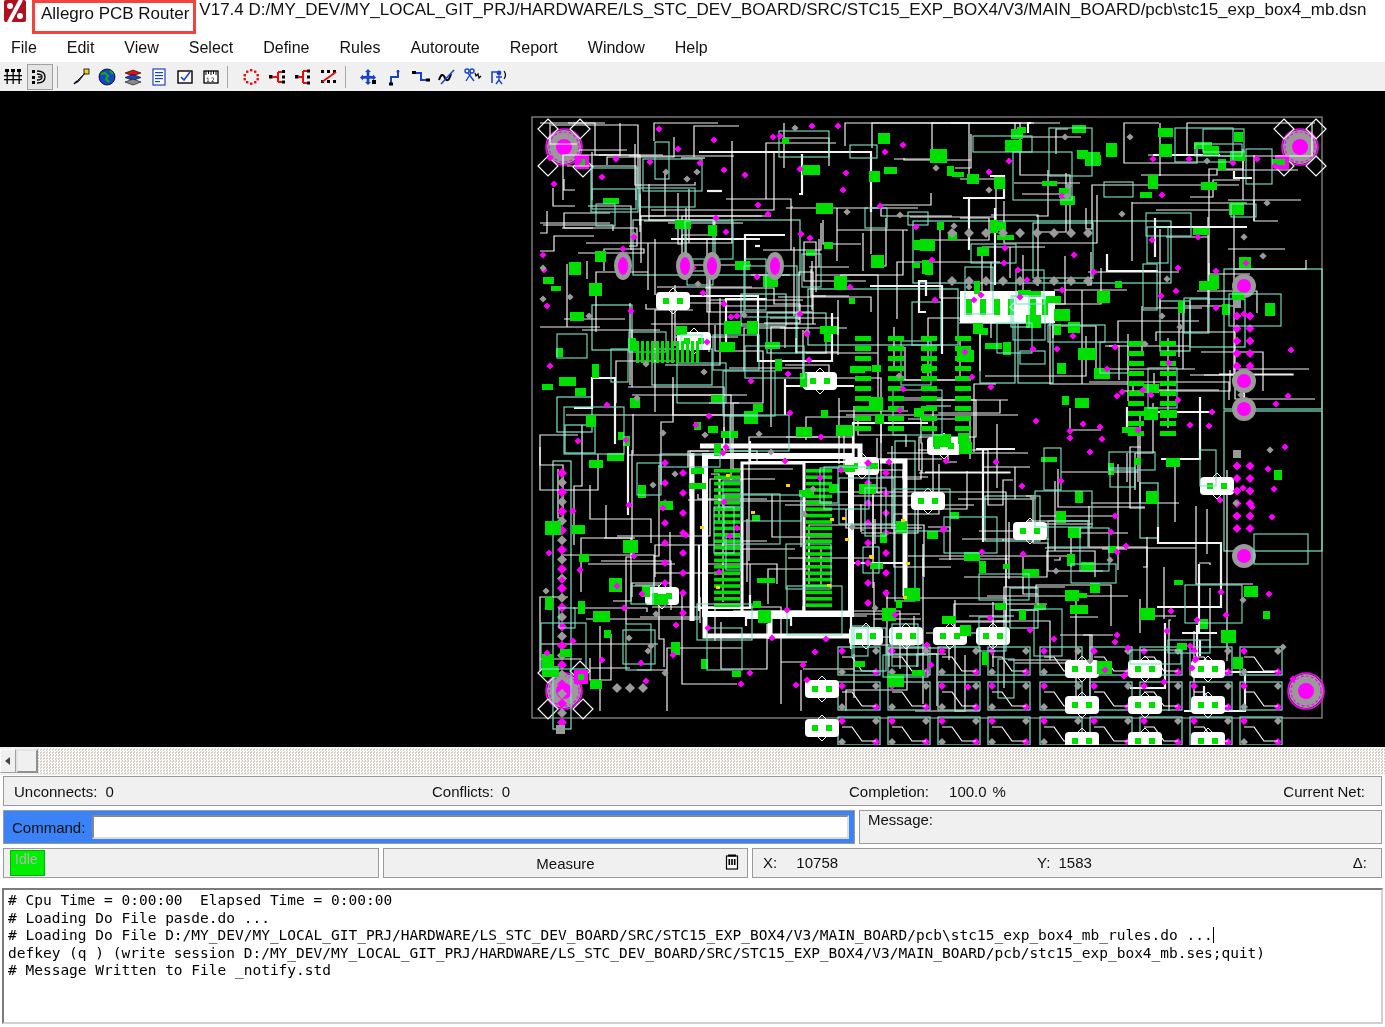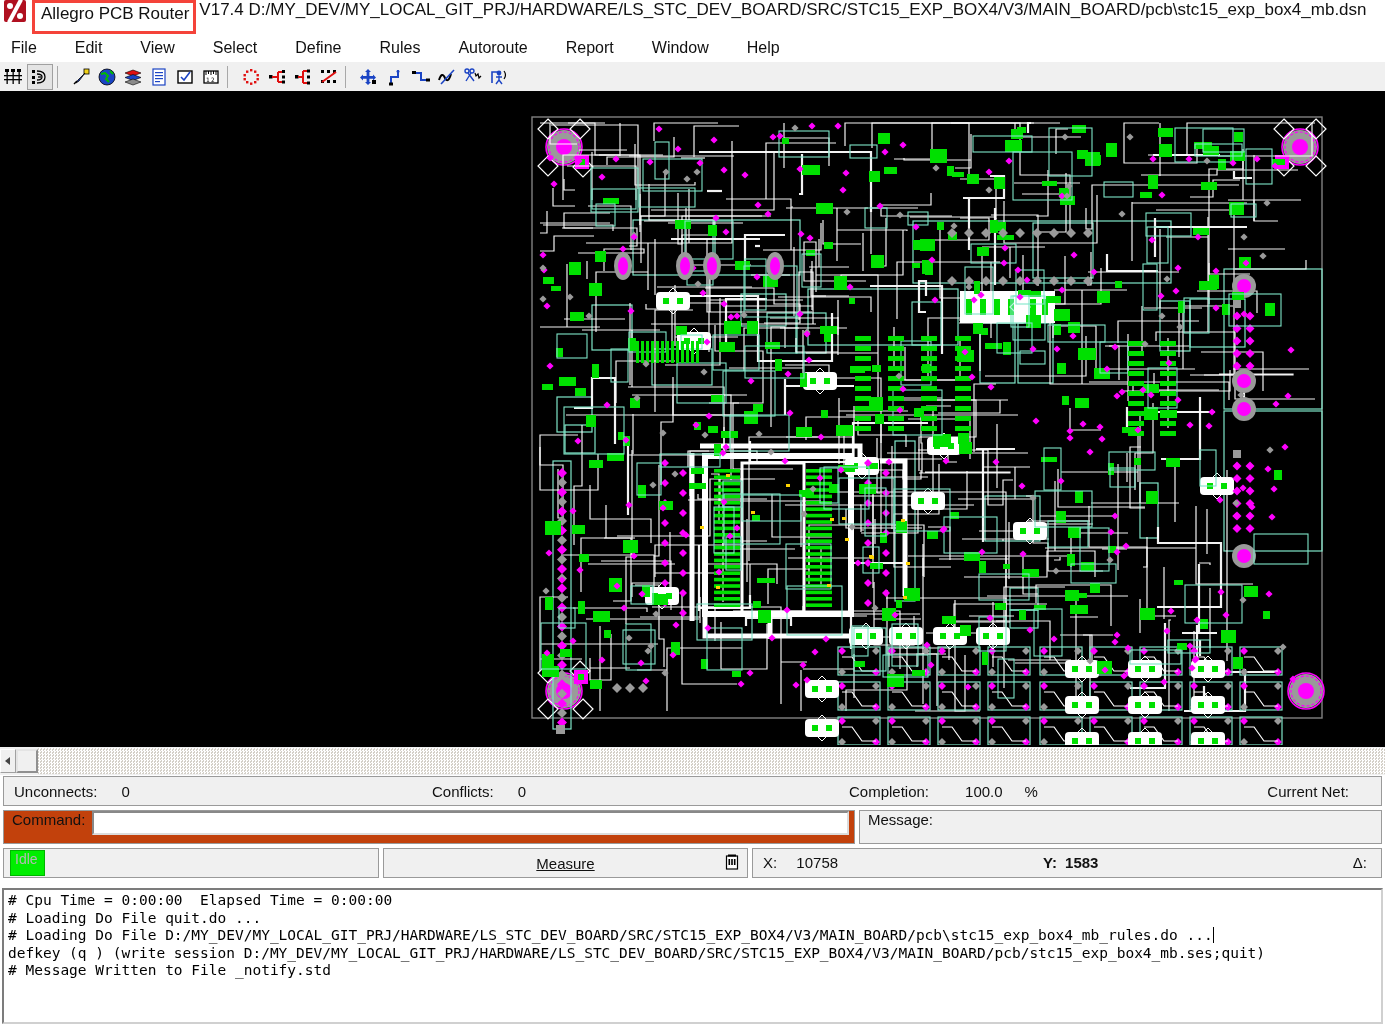--- a/index.html
+++ b/index.html
@@ -43,21 +43,21 @@
     padding: 2px 4px 3px 6px;
     margin-left: 2px;
     line-height: 1;
   }
   #title-main { font-size: 17px; color: #111; }
   #title-rest { font-size: 17px; color: #111; margin-left: 3px; white-space: nowrap; }
 
   
   #menubar {
     position: absolute; left: 0; top: 34px; width: 1385px; height: 28px;
-    background: #ffffff; display: flex; align-items: center; gap: 16px;
+    background: #ffffff; display: flex; align-items: center; gap: 8px;
   }
   .menu-item {
     font-size: 16px; color: #111; padding: 3px 11px; cursor: default;
     white-space: nowrap;
   }
 
   
   #toolbar {
     position: absolute; left: 0; top: 62px; width: 1385px; height: 29px;
     background: #f0f0f0;
@@ -105,28 +105,28 @@
   
   .panel {
     border: 1px solid #9a9a9a;
     background: #f0f0f0;
     box-sizing: border-box;
   }
   #status-row1 {
     position: absolute; left: 3px; top: 776px; width: 1379px; height: 30px;
   }
   #status-row1 .cell { position: absolute; top: 0; height: 28px;
-    display: flex; align-items: center; font-size: 15px; color: #111; gap: 16px; }
+    display: flex; align-items: center; font-size: 15px; color: #111; }
   #status-row2 {
     position: absolute; left: 3px; top: 810px; width: 1379px; height: 34px;
     display: flex; align-items: stretch;
   }
   .cmd-box {
-    flex: 0 0 852px; display: flex; align-items: flex-start;
-    border: 1px solid #9a9a9a; background: #c2410c; box-sizing: border-box;
+    flex: 0 0 852px; display: flex; align-items: center;
+    border: 1px solid #9a9a9a; background: #3b82f6; box-sizing: border-box;
   }
   .cmd-label { font-size: 15px; color: #111; padding: 0 7px 0 8px; }
   .cmd-input {
     flex: 1; height: 24px; margin-right: 5px;
     background: #ffffff; border: 2px inset #dcdcdc; box-sizing: border-box;
     font-size: 14px; font-family: "Liberation Sans", sans-serif;
     padding: 0 3px; color: #111;
   }
   .msg-box {
     flex: 1; margin-left: 4px; display: flex; 
@@ -146,21 +146,21 @@
   .idle-badge {
     margin-left: 6px; background: #00ee00; color: #b6b6b6;
     font-size: 14px; padding: 1px 6px 8px 4px;
     border: 1px solid #00b400;
     line-height: 1.1;
   }
   .measure-cell {
     flex: 0 0 365px; margin-left: 4px; position: relative;
     display: flex; align-items: center; justify-content: center;
     border: 1px solid #9a9a9a; background: #f0f0f0; box-sizing: border-box;
-    font-size: 15px; color: #111; text-decoration: underline;
+    font-size: 15px; color: #111;
   }
   .measure-icon { position: absolute; right: 7px; top: 4px; }
   .coord-cell {
     flex: 1; margin-left: 4px; position: relative;
     border: 1px solid #9a9a9a; background: #f0f0f0; box-sizing: border-box;
     font-size: 15px; color: #111;
   }
   .coord-cell span.c { position: absolute; top: 5px; }
 
   
@@ -2041,32 +2041,32 @@
           <rect x="7.2" y="6" width="1.6" height="6" fill="#000"></rect>
           <rect x="9.9" y="6" width="1.6" height="6" fill="#000"></rect>
         </svg>
       </span>
     </div>
     <div class="coord-cell">
       <span class="c" style="left:10px;">
         <span>X:</span>
         <span style="margin-left:15px">10758</span>
       </span>
-      <span class="c" style="left:290px;font-weight:bold;">
+      <span class="c" style="left:284px;">
         <span>Y:</span>
         <span style="margin-left:4px">1583</span>
       </span>
       <span class="c" style="right:10px;">
         <span>Δ:</span>
         <span style="margin-left:4px"></span>
       </span>
     </div>
   </div>
 
   <div id="console">
     <pre><span># Cpu Time = 0:00:00  Elapsed Time = 0:00:00</span>
-<span># Loading Do File quit.do ...</span>
+<span># Loading Do File pasde.do ...</span>
 <span class="caret"># Loading Do File D:/MY_DEV/MY_LOCAL_GIT_PRJ/HARDWARE/LS_STC_DEV_BOARD/SRC/STC15_EXP_BOX4/V3/MAIN_BOARD/pcb\stc15_exp_box4_mb_rules.do ...</span>
 <span>defkey (q ) (write session D:/MY_DEV/MY_LOCAL_GIT_PRJ/HARDWARE/LS_STC_DEV_BOARD/SRC/STC15_EXP_BOX4/V3/MAIN_BOARD/pcb/stc15_exp_box4_mb.ses;quit)</span>
 <span># Message Written to File _notify.std</span></pre>
   </div>
 
 </div>
 
 </body></html>

